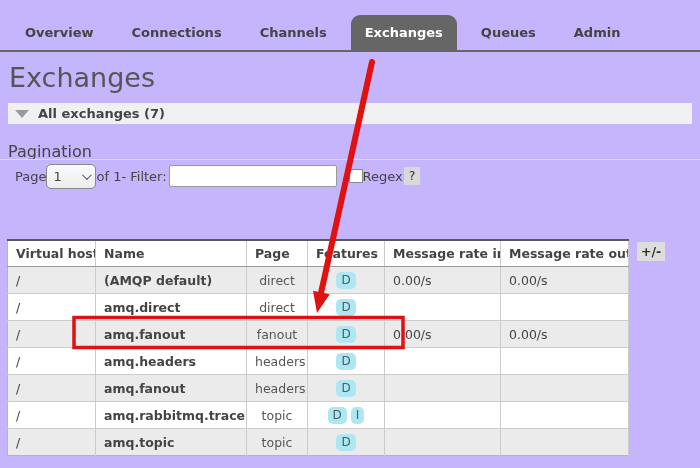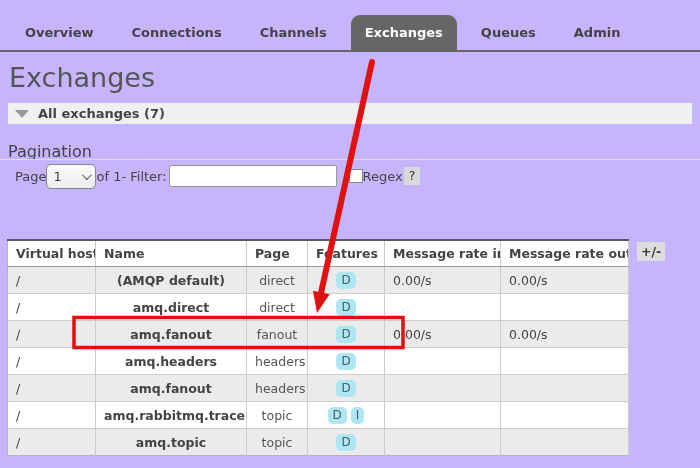--- a/index.html
+++ b/index.html
@@ -81,21 +81,21 @@
     border-right:1px solid #ccc; border-bottom:1px solid #999;
     padding:4px 8px; text-align:left; font-weight:bold; font-size:12.5px;
     height:17px; overflow:hidden; white-space:nowrap;
   }
   table.list td {
     border-right:1px solid #ccc; border-top:1px solid #ccc;
     padding:4px 8px; height:18px; overflow:hidden; white-space:nowrap;
   }
   tbody tr:nth-child(odd) { background:#ebebeb; }
   tbody tr:nth-child(even) { background:#fff; }
-  td.nm { font-weight:bold; cursor:pointer;text-align:center; }
+  td.nm { font-weight:bold; cursor:pointer; }
   td.ty { text-align:center; color:#555;margin-top:24px; }
   td.ft { text-align:center; }
   th.r, td.r { }
   .badge {
     display:inline-block; background:#aee7f2; color:#44606b;
     border-radius:5px; padding:1px 5px 2px 5px; font-size:12px; line-height:14px;
   }
   .badge:empty { display:none; }
   .plusminus {
     margin-left:8px; margin-top:3px; background:#ddd; color:#333;

